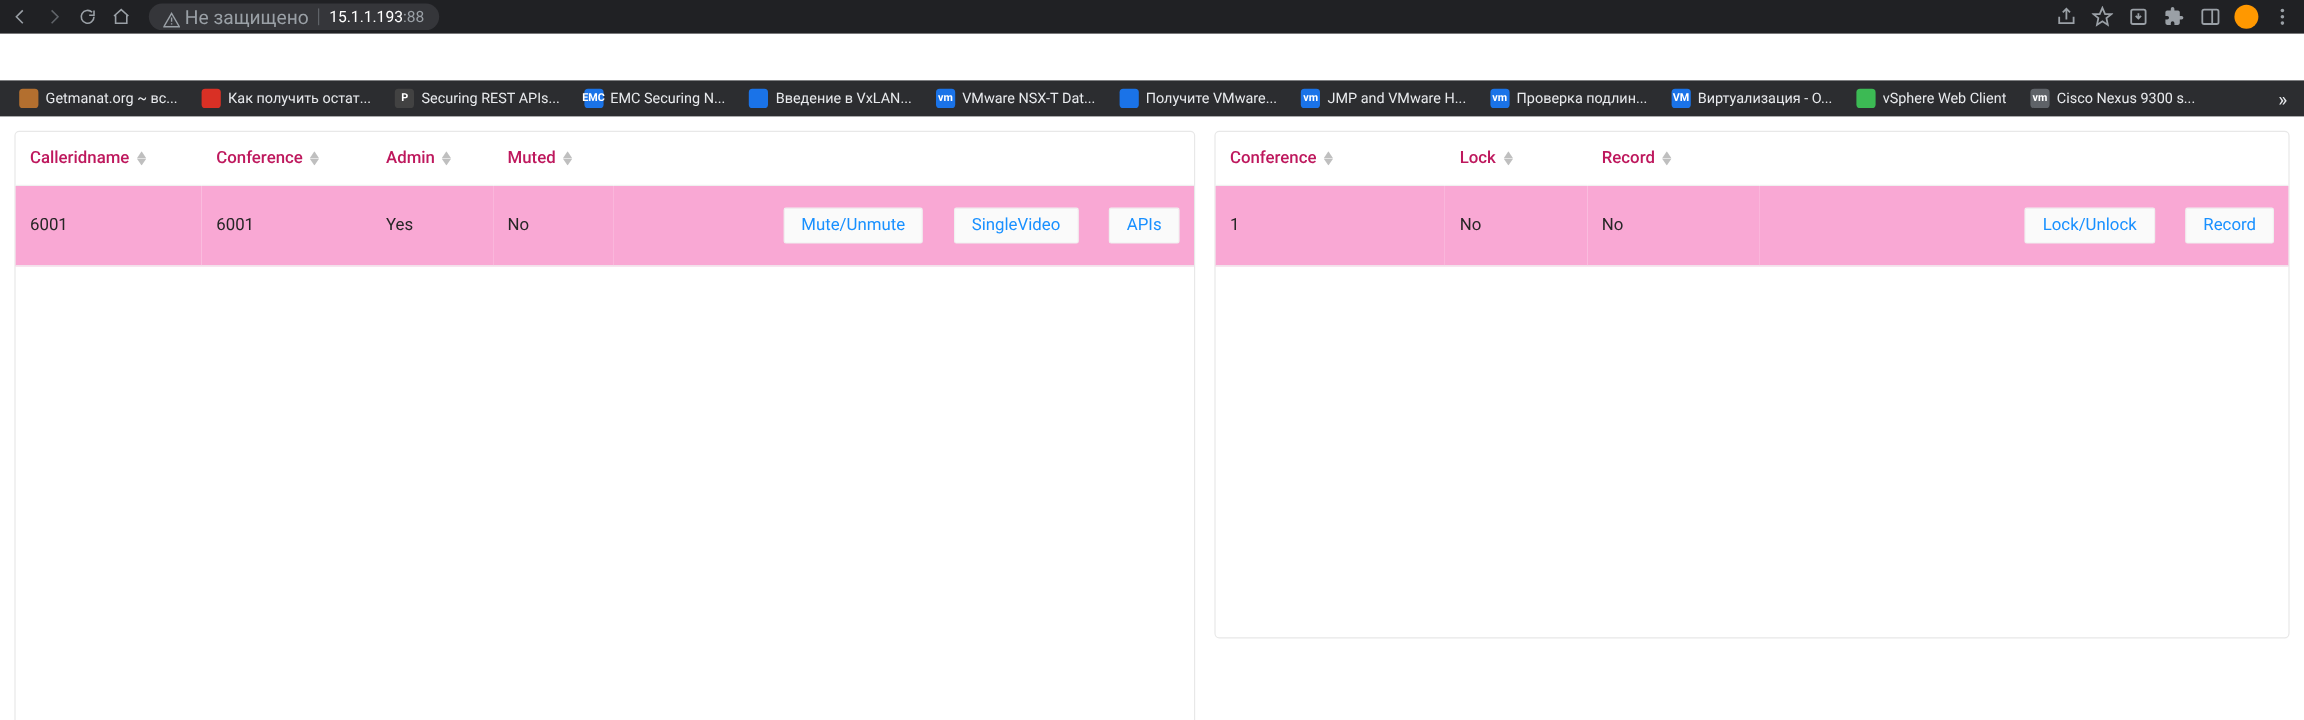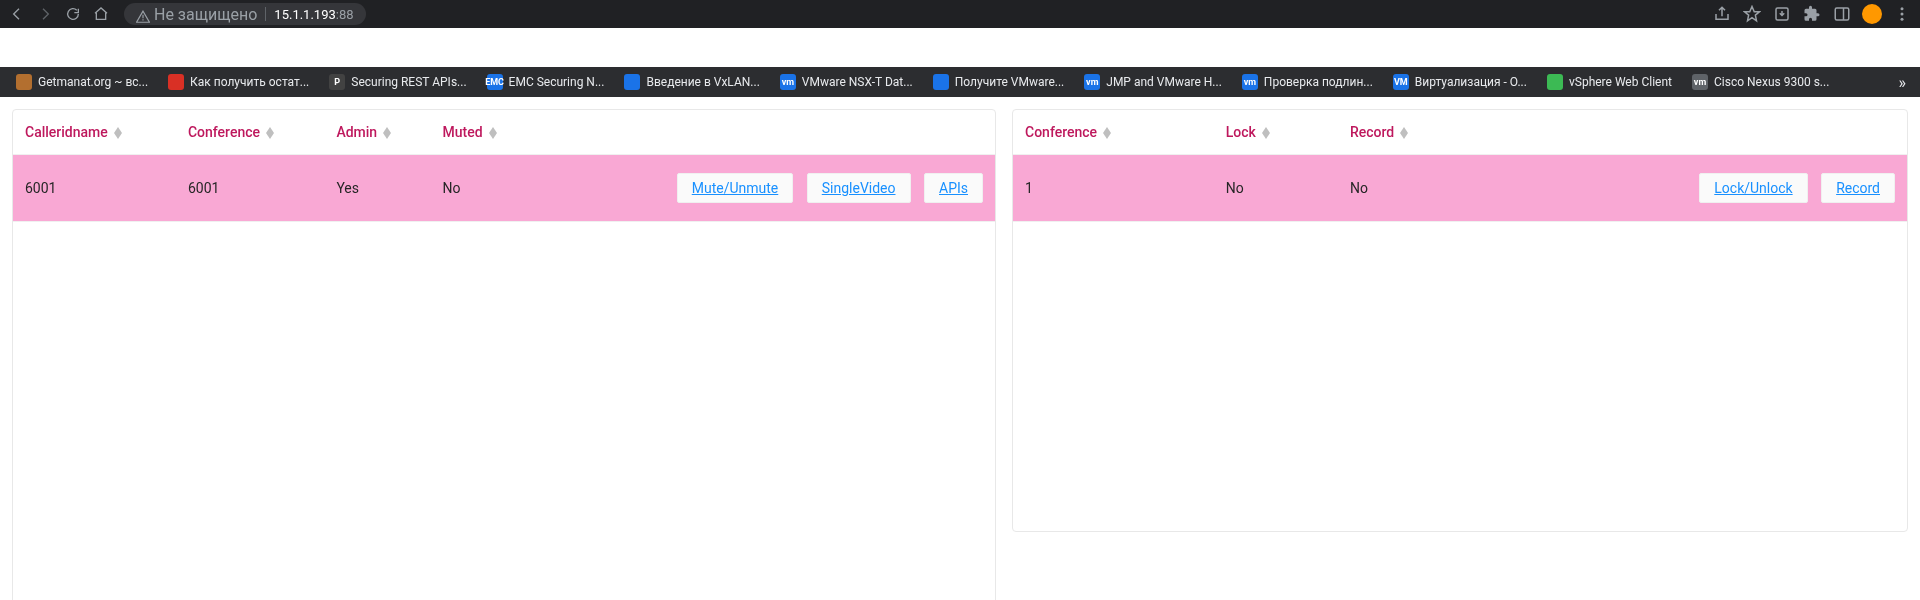--- a/index.html
+++ b/index.html
@@ -34,21 +34,21 @@
   .panel-right { flex: 1; height: 423px; }
 
   table { width: 100%; border-collapse: collapse; }
   th { text-align: left; font-weight: 500; font-size: 14px; color: #be185d; padding: 14px 12px; border-bottom: 1px solid #f0f0f0; background: #fafafa00; white-space: nowrap; }
   th .sort { display: inline-flex; flex-direction: column; margin-left: 6px; vertical-align: middle; }
   th .sort svg { width: 8px; height: 6px; fill: #bfbfbf; }
   td { font-size: 14px; color: #262626; padding: 18px 12px; border-bottom: 1px solid #f0f0f0; }
   tbody tr { background: #f9a8d4; }
   .act-btn { display: inline-block; color: #1890ff; font-size: 14px; padding: 6px 14px; background: #fafafa; border-radius: 2px; cursor: pointer; border: 1px solid #f0f0f0; }
   td.actions { text-align: right; white-space: nowrap; }
-  td.actions .act-btn { margin-left: 10px; text-decoration: underline; }
+  td.actions .act-btn { margin-left: 22px; }
 </style>
 </head>
 <body>
 
 <div class="browser-bar">
   <div class="nav-icon">
     <svg viewBox="0 0 24 24">
         <path d="M15 4l-8 8 8 8" stroke-width="2"></path>
       </svg>
   </div>

